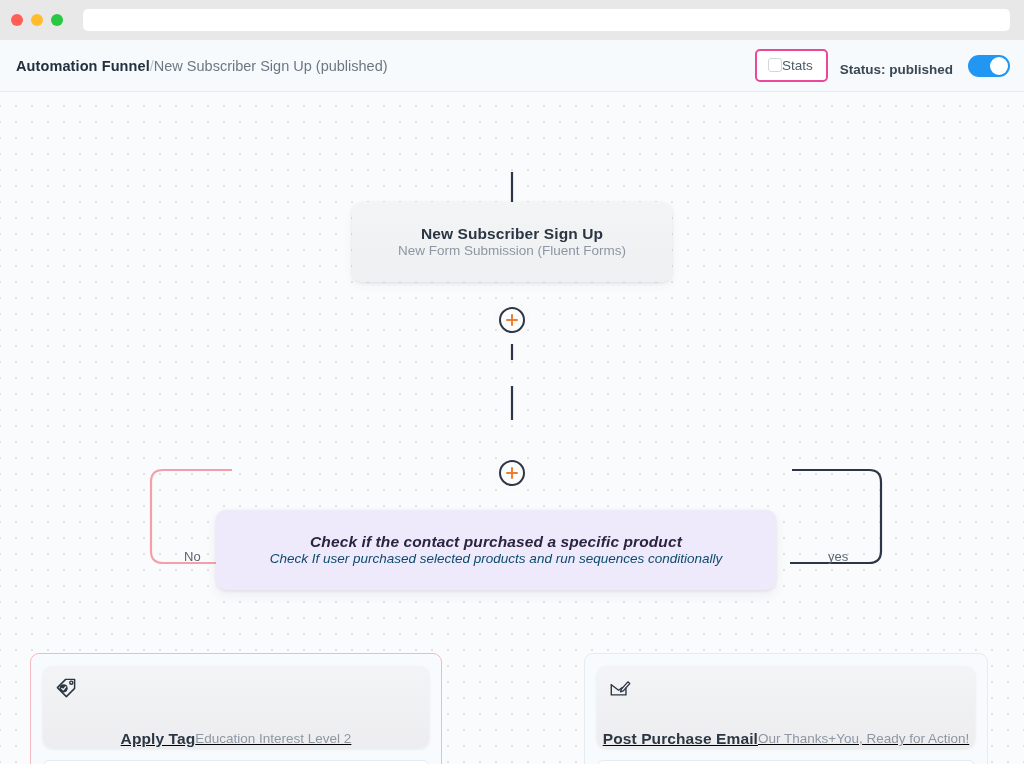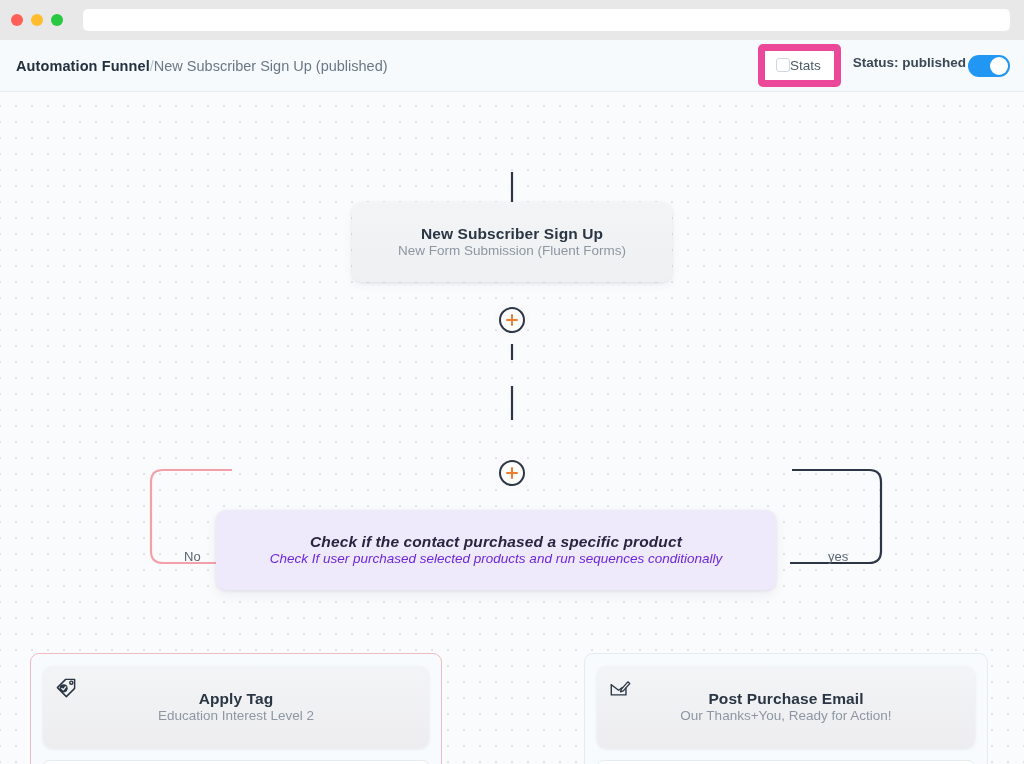--- a/index.html
+++ b/index.html
@@ -46,29 +46,29 @@
     position: relative; z-index: 5;
   }
   .breadcrumb { display: flex; align-items: baseline; font-size: 14.5px; }
   .crumb-root { font-weight: 700; color: #22303f; letter-spacing: .1px; }
   .crumb-sep { color: #b9c3cc; font-weight: 400; }
   .crumb-leaf { color: #6b7884; font-size: 14.5px; }
 
   .header-right { margin-left: auto; display: flex; align-items: center; gap: 12px; }
   .stats-box {
     display: flex; align-items: flex-start; 
-    border: 7px solid #ec4899; background: #fff;
+    border: 2px solid #ec4899; background: #fff;
     border-radius: 5px; padding: 7px 13px 7px 11px;
   }
   .checkbox {
     width: 14px; height: 14px; border: 1px solid #cfd8e0;
     border-radius: 3px; background: #fff;
   }
   .stats-label { font-size: 13.5px; color: #4b5a68; }
-  .status-wrap { display: flex; align-items: flex-start; gap: 2px; }
+  .status-wrap { display: flex; align-items: flex-end; gap: 15px; }
   .status-text { font-size: 13.5px; font-weight: 700; color: #3a4856; }
   .toggle {
     width: 42px; height: 22px; border-radius: 11px;
     background: #2196f3; position: relative;
   }
   .toggle .knob {
     position: absolute; top: 2px; right: 2px;
     width: 18px; height: 18px; border-radius: 50%;
     background: #fff;
   }
@@ -116,21 +116,21 @@
   #node-email { left: 330px; top: 266px; width: 364px; height: 76px;
                 background: linear-gradient(180deg,#f2f3f4 0%, #edeff0 100%); }
 
   #node-condition {
     left: 216px; top: 418px; width: 560px; height: 80px;
     background: #efeafb;
     box-shadow: 0 1px 3px rgba(70,50,120,.10), 0 5px 12px rgba(70,50,120,.07);
     font-style: italic;
   }
   #node-condition .node-title { color: #2b2440; }
-  #node-condition .node-sub { color: #6d28d9; }
+  #node-condition .node-sub { color: #0c4a6e; }
 
   
   .plus {
     position: absolute; width: 26px; height: 26px;
     border-radius: 50%; background: #fdfdfd;
     border: 2px solid #2c3647;
     display: flex; align-items: center; justify-content: center;
     box-shadow: 0 0 0 5px rgba(250,250,252,.95);
   }
   .plus::before, .plus::after {
@@ -159,22 +159,22 @@
   }
   #branch-no  { left: 30px;  top: 561px; width: 412px; height: 180px; border: 1px solid #f4b9c0; }
   #branch-yes { left: 584px; top: 561px; width: 404px; height: 180px; border: 1px solid #e4ebf1; }
 
   .branch-node {
     position: relative;
     height: 82px;
     border-radius: 9px;
     background: linear-gradient(180deg,#f3f4f5 0%, #ededef 100%);
     box-shadow: 0 1px 3px rgba(40,50,70,.10);
-    display: flex; flex-direction: column;
-    align-items: center; justify-content: center; text-align: center;
+    display: flex; flex-direction: row;
+    align-items: flex-end; justify-content: center; text-align: center; text-decoration: underline;
   }
   .branch-node .node-icon { position: absolute; left: 12px; top: 11px; width: 22px; height: 22px; }
 
   .add-action {
     height: 40px;
     border: 1px solid #e4ebf1; background: #fff; border-radius: 6px;
     display: flex; align-items: center; justify-content: center; gap: 10px;
     font-size: 14.5px; font-weight: 700; color: #46525f;
   }
 </style>

